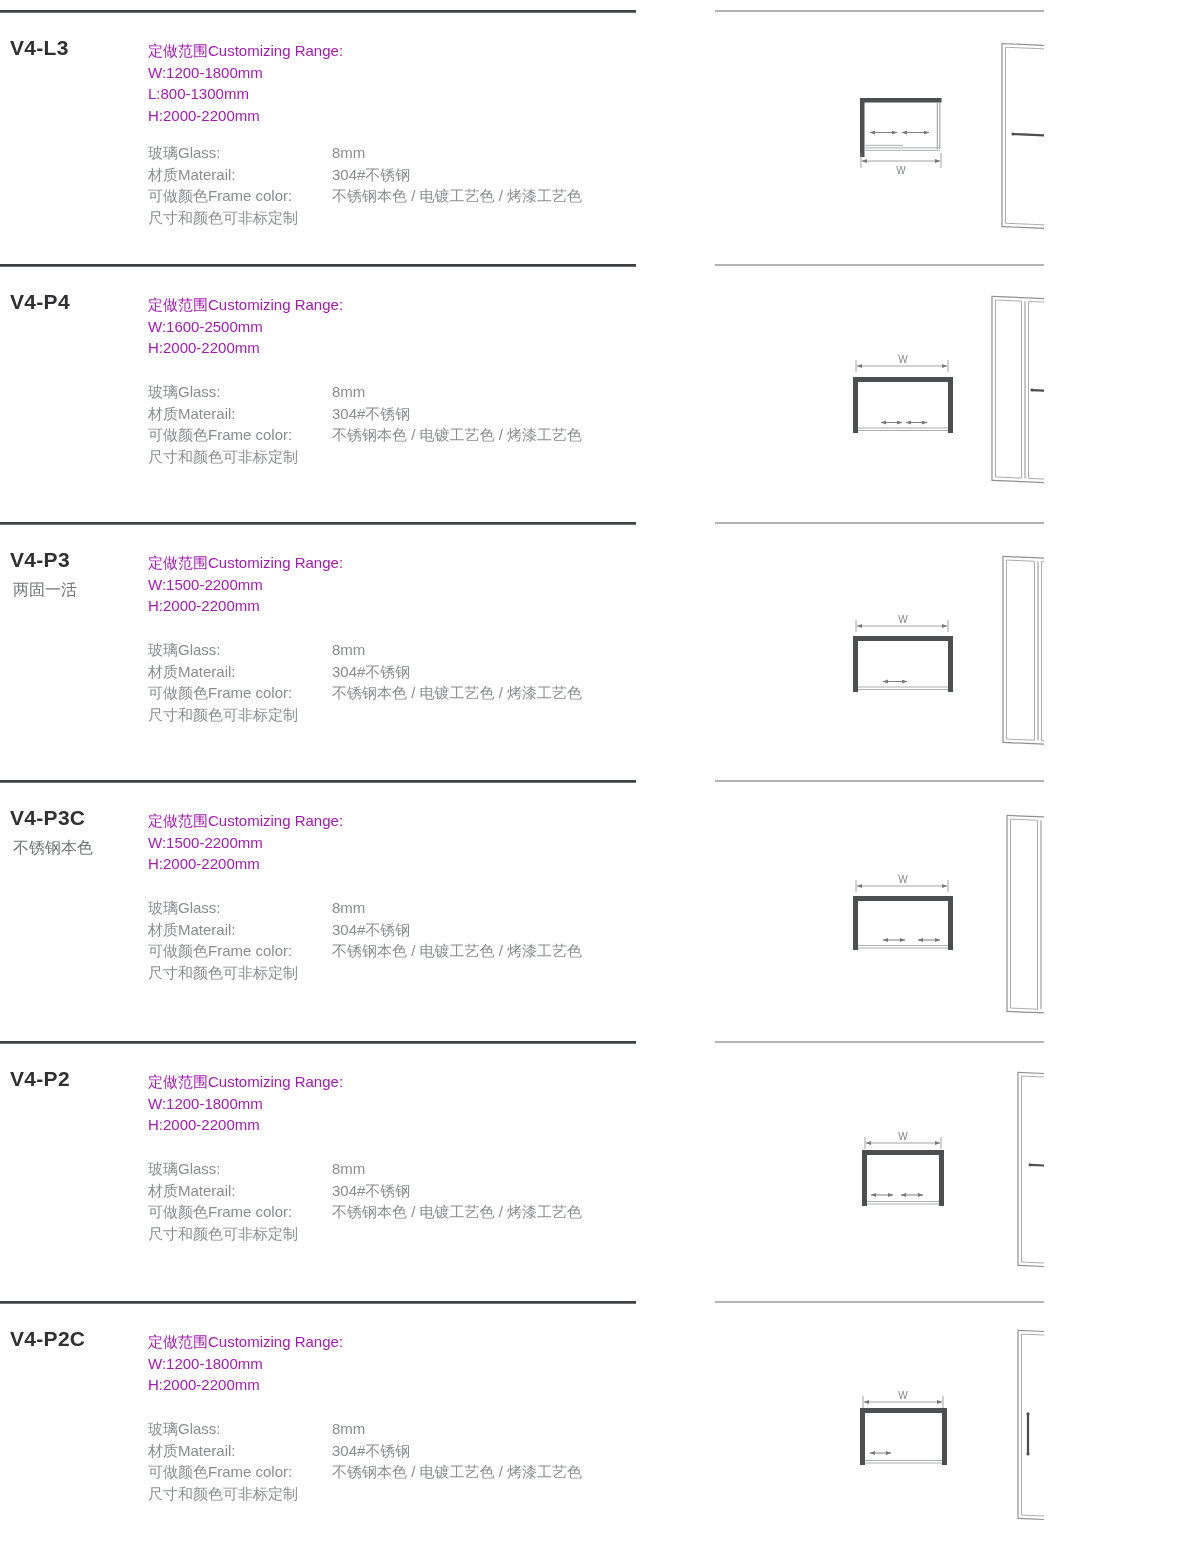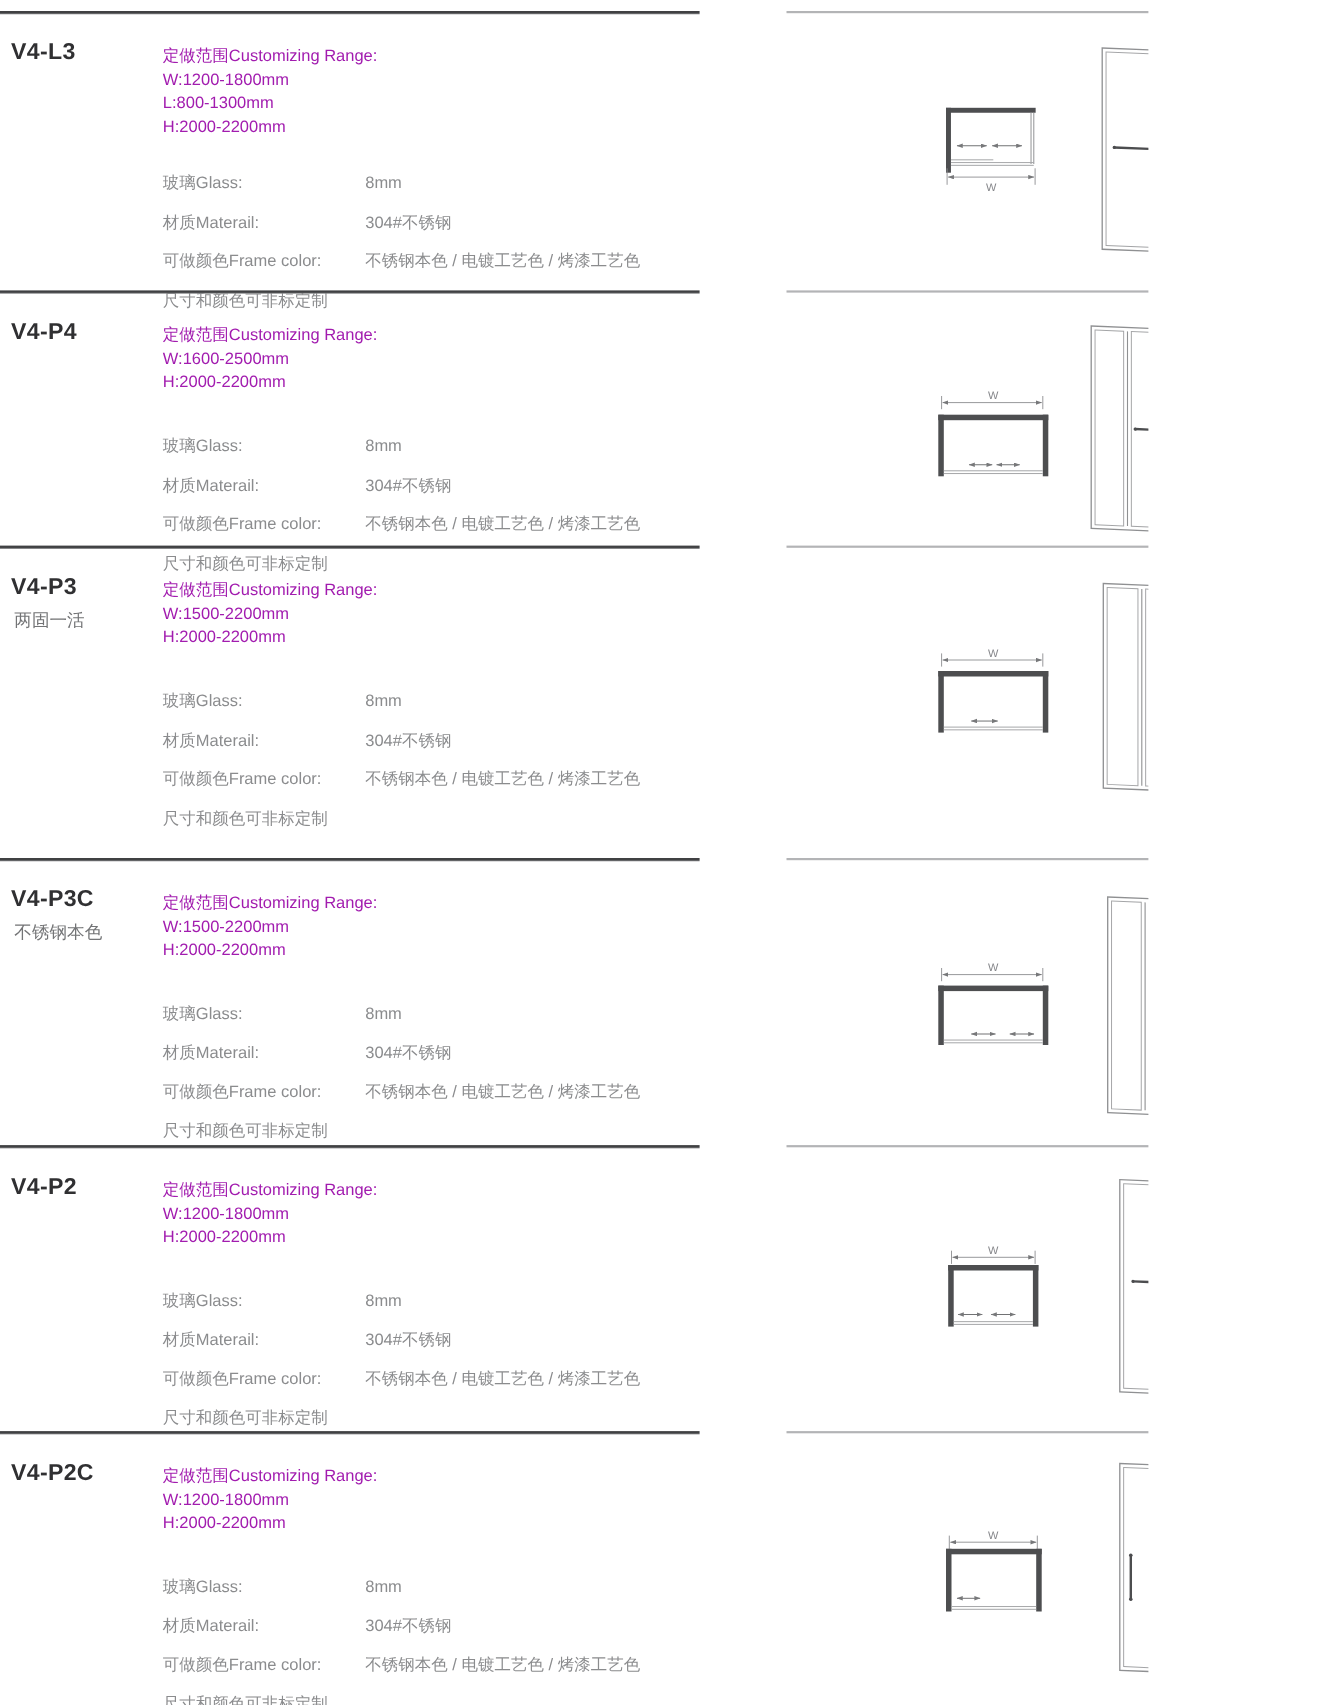--- a/index.html
+++ b/index.html
@@ -8,21 +8,21 @@
   .sec{position:absolute;left:0;width:1200px;}
   .rule-dark{position:absolute;left:0;top:0;width:636px;height:3px;
              background:linear-gradient(#404143,#404143 55%,#8e8f91);}
   .rule-light{position:absolute;left:715px;top:0;width:485px;height:2px;background:#b3b4b6;}
   .model{position:absolute;left:10px;top:26px;margin:0;font-size:21px;font-weight:700;
          color:#303032;letter-spacing:.3px;}
   .subtitle{position:absolute;left:13px;top:58px;font-size:16px;color:#737476;}
   .dims{position:absolute;left:148px;top:30px;font-size:15px;line-height:21.5px;color:#a21caf;}
   .spec-table{position:absolute;left:148px;font-size:15px;line-height:21.5px;color:#8b8c8e;}
   .spec-row{white-space:nowrap;}
-  .spec-label{display:inline-block;width:184px;margin-top:14px;}
+  .spec-label{display:inline-block;width:184px;}
   svg{position:absolute;overflow:visible;}
   svg text{font-family:"Liberation Sans","DejaVu Sans",sans-serif;font-size:10px;fill:#85868a;}
   .wall{fill:#4d4e50;stroke:none;}
   .thin{stroke:#9b9c9e;stroke-width:1;fill:none;}
   .track{stroke:#a4a5a7;stroke-width:.9;fill:none;}
   .slide{stroke:#6f7072;stroke-width:.9;fill:none;}
   .dim{stroke:#8a8b8d;stroke-width:.8;fill:none;}
   .eo{stroke:#8f9092;stroke-width:1.2;fill:none;}
   .ep{stroke:#a4a5a7;stroke-width:.9;fill:none;}
   .em{stroke:#8f9092;stroke-width:1;fill:none;}
@@ -161,21 +161,21 @@
           <circle class="hdot" cx="49" cy="100" r="1.5"></circle>
             <circle class="hdot" cx="88" cy="100" r="1.5"></circle>
           <line class="hd" x1="97" y1="102" x2="134" y2="102"></line>
           <circle class="hdot" cx="97" cy="102" r="1.5"></circle>
             <circle class="hdot" cx="134" cy="102" r="1.5"></circle>
         </g>
       </g>
     </svg>
   </section>
 
-  <section class="sec" style="top:496px;height:258px;">
+  <section class="sec" style="top:522px;height:258px;">
     <div class="rule-dark"></div>
     <div class="rule-light"></div>
     <h2 class="model">V4-P3</h2>
     <div class="subtitle">两固一活</div>
     <div class="dims">
       <div>定做范围Customizing Range:</div>
       <div>W:1500-2200mm</div>
       <div>H:2000-2200mm</div>
     </div>
     <div class="spec-table" style="top:117px;">

